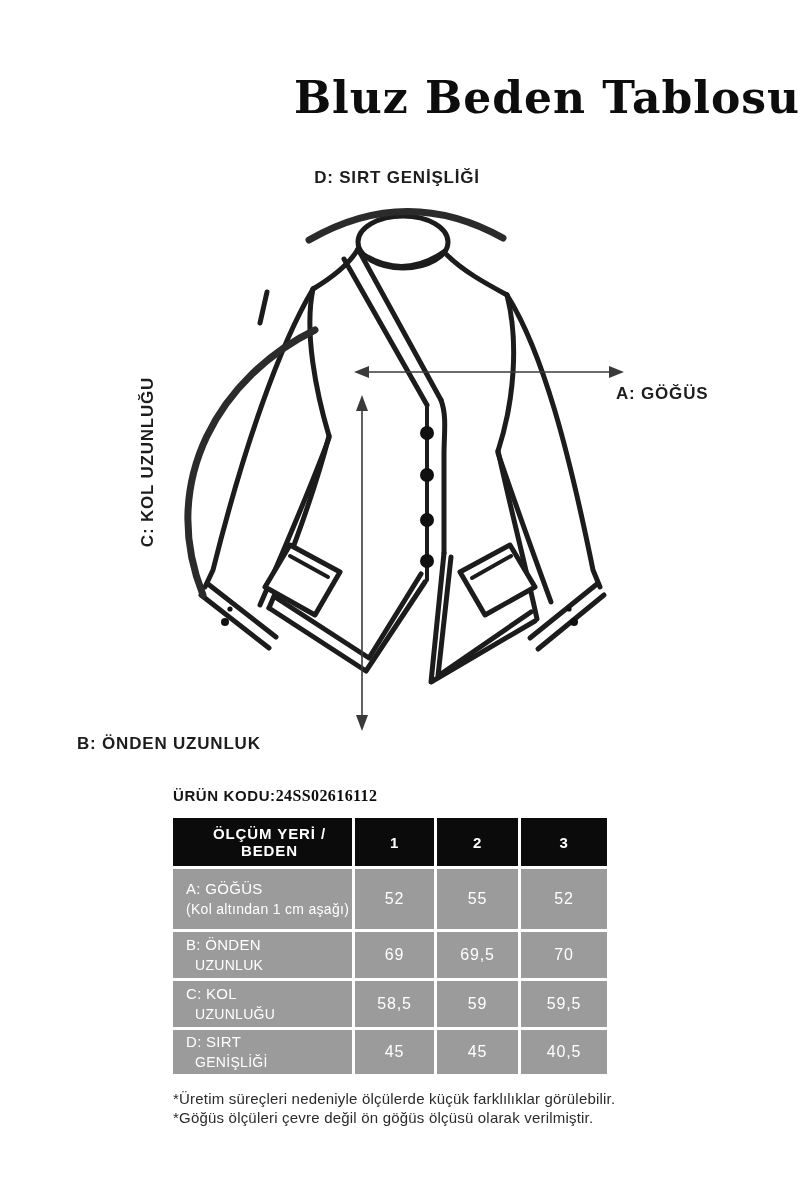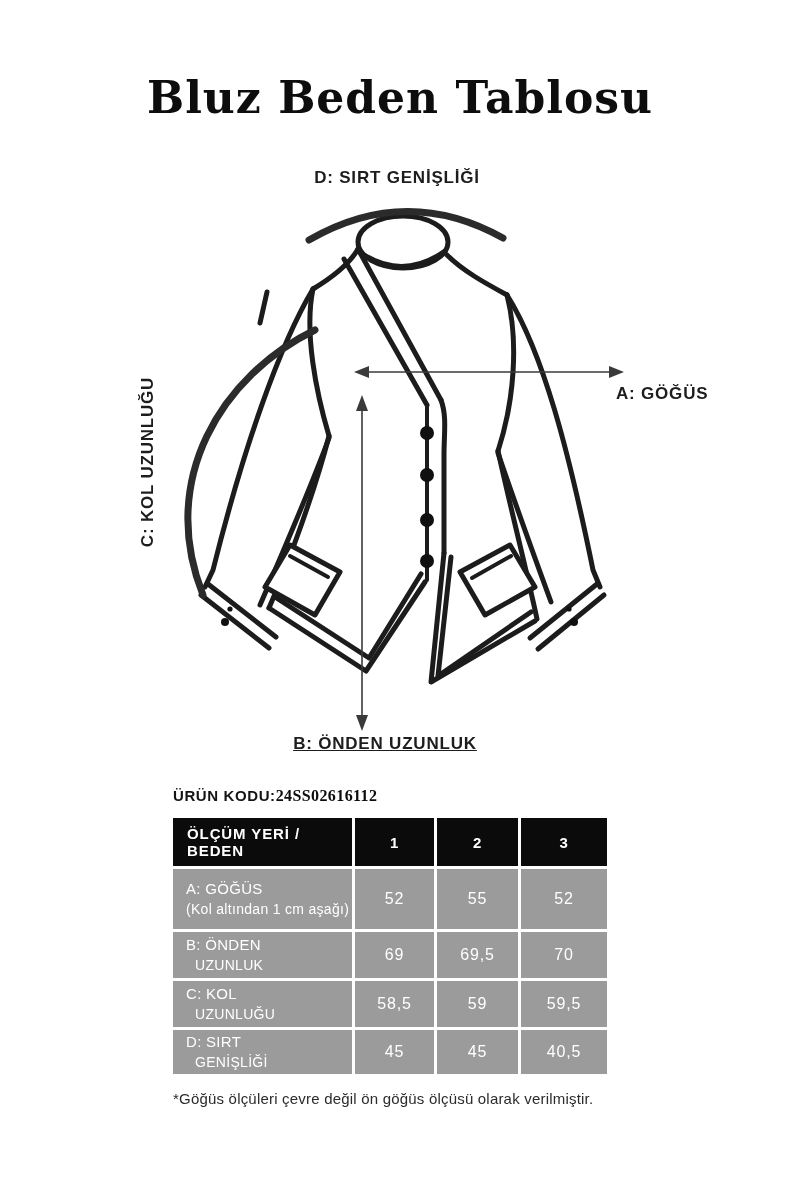--- a/index.html
+++ b/index.html
@@ -12,35 +12,35 @@
   html,body{background:#ffffff;}
   .page{
     position:relative;
     width:800px;height:1200px;
     background:var(--page-bg,#ffffff);
     overflow:hidden;
     font-family:"Liberation Sans",sans-serif;
   }
   .title{
     position:absolute;top:74px;left:0;right:0;
-    text-align:center;
+    text-align:right;
     font-family:"DejaVu Serif","Liberation Serif",serif;
     font-weight:700;font-size:44px;line-height:1.1;
     letter-spacing:1px;color:#0d0d0d;
   }
   .diagram{position:absolute;top:150px;left:0;width:800px;height:645px;margin-left:17px;}
   .diagram svg{position:absolute;top:0;left:0;}
   .lbl{
     position:absolute;
     font-weight:700;font-size:17px;letter-spacing:0.8px;
     color:#1d1d1d;white-space:nowrap;
   }
   .lbl-top{top:18px;left:0;width:760px;text-align:center;}
   .lbl-right{top:234px;left:599px;}
-  .lbl-bottom{top:584px;left:68px;width:600px;text-align:center;text-decoration:underline;}
+  .lbl-bottom{top:584px;left:60px;width:600px;}
   .lbl-left{
     top:302px;left:-49px;width:360px;text-align:center;
     transform:rotate(-90deg);
   }
   .product-code{
     position:absolute;top:787px;left:173px;
     display:flex;align-items:baseline;
   }
   .pc-label{font-size:15px;font-weight:600;letter-spacing:0.6px;color:#141414;}
   .pc-value{font-size:16px;font-weight:800;letter-spacing:0.4px;color:#0c0c0c;font-family:Liberation Serif, serif;}
@@ -52,21 +52,21 @@
     gap:3px;
   }
   .cell{
     display:flex;align-items:center;justify-content:center;
     color:var(--table-text,#ffffff);
   }
   .th{
     background:var(--header-bg,#0b0b0b);
     font-size:15px;font-weight:700;letter-spacing:0.9px;
   }
-  .th-measure{justify-content:flex-start;padding-left:14px;}
+  .th-measure{justify-content:flex-start;padding-left:14px;text-align:center;}
   .td{
     background:var(--body-bg,#9b9b9b);
     font-size:16px;font-weight:500;letter-spacing:0.8px;
   }
   .td-label{
     flex-direction:column;align-items:flex-start;justify-content:center;
     padding-left:13px;gap:2px;
     font-size:15px;font-weight:500;letter-spacing:0.3px;line-height:18px;
   }
   .row-sub{font-size:14px;}
@@ -203,16 +203,17 @@
     <div class="cell td td-label">
       <div class="row-main">D: SIRT</div>
       <div class="row-sub indent">GENİŞLİĞİ</div>
     </div>
     <div class="cell td">45</div>
     <div class="cell td">45</div>
     <div class="cell td">40,5</div>
   </div>
 
   <div class="notes">
+    <div class="note">*Üretim süreçleri nedeniyle ölçülerde küçük farklılıklar görülebilir.</div>
     <div class="note">*Göğüs ölçüleri çevre değil ön göğüs ölçüsü olarak verilmiştir.</div>
   </div>
 
 </div>
 
 </body></html>

